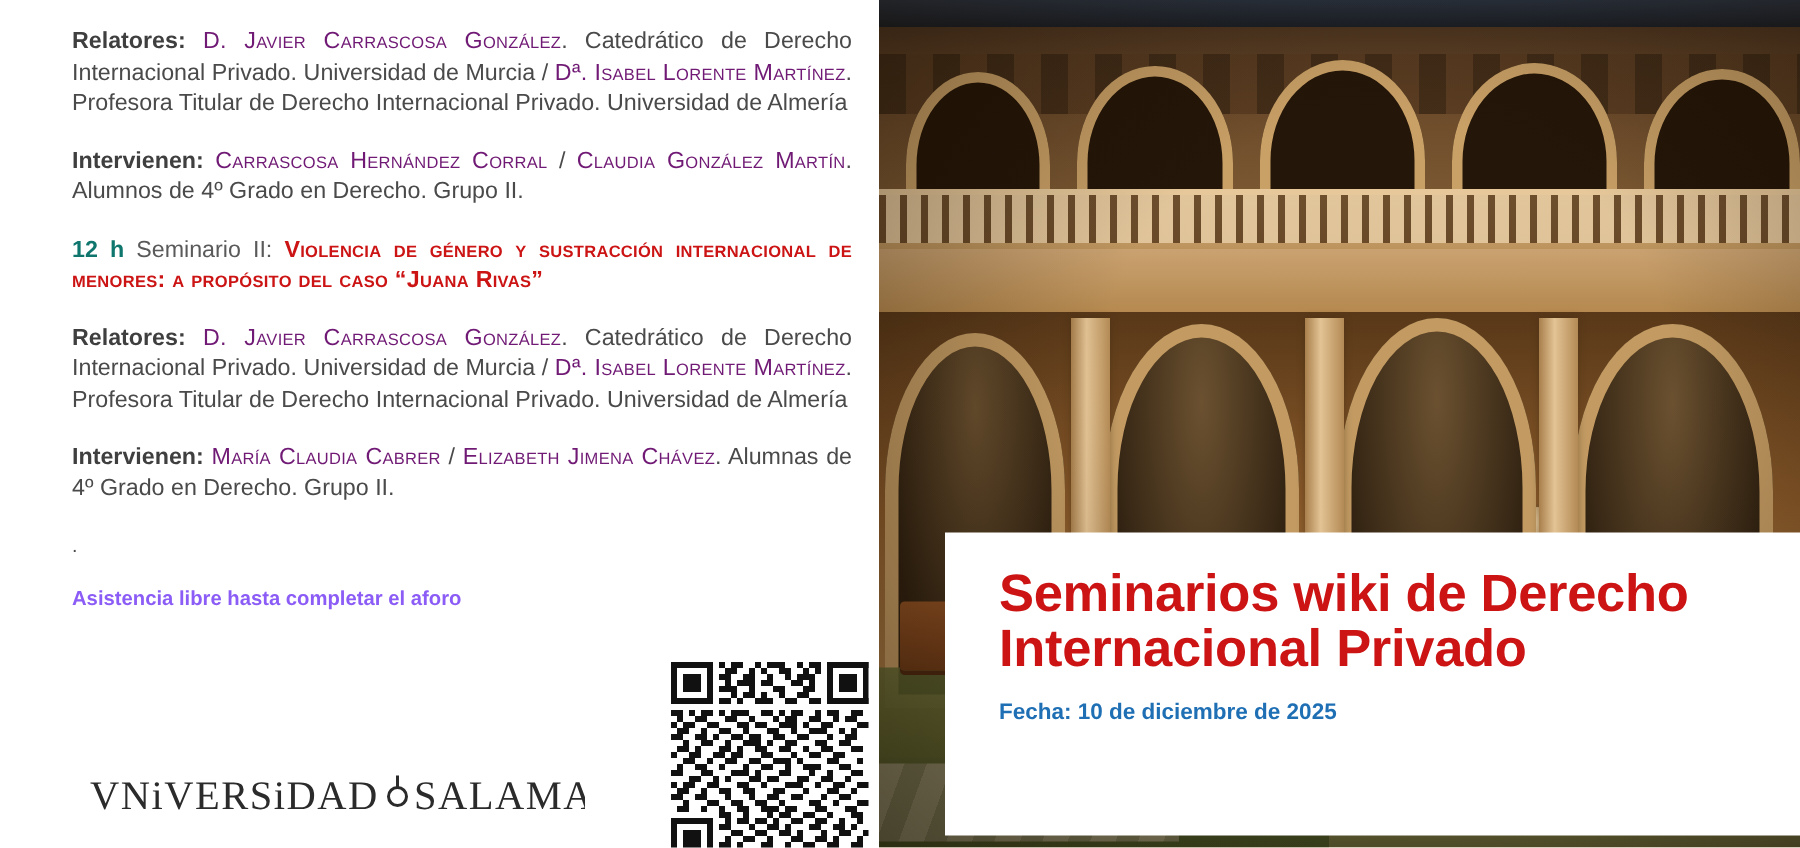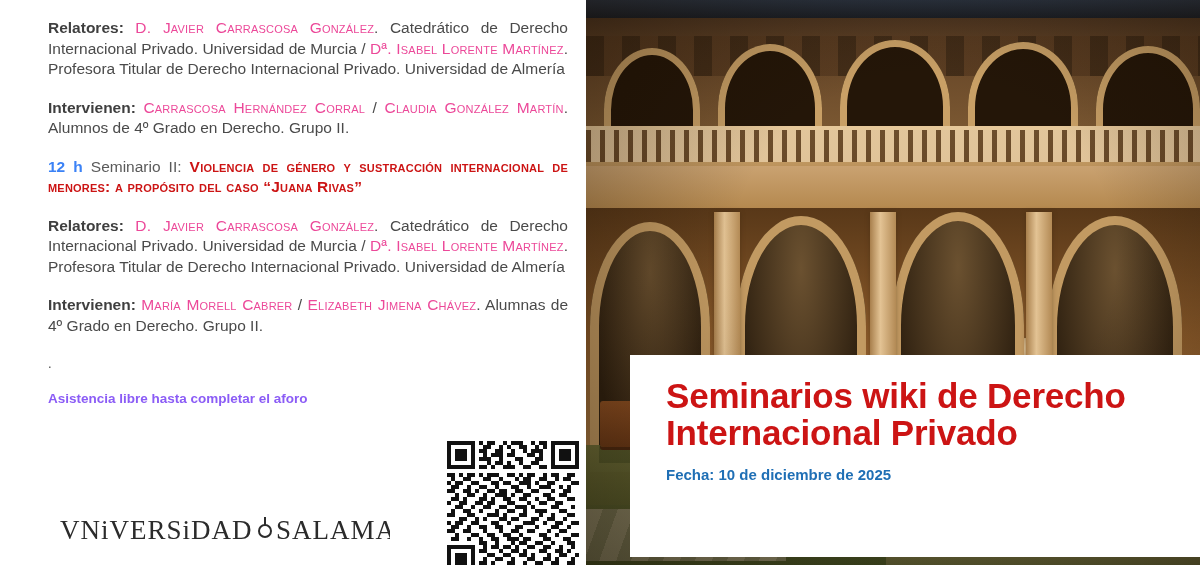--- a/index.html
+++ b/index.html
@@ -41,31 +41,31 @@
     text-align: justify;
   }
   .para {
     margin-bottom: 18px;
   }
   .lbl {
     color: #3f3f3f;
     font-weight: bold;
   }
   .name {
-    color: #ec4899;
+    color: #701a75;
   }
   .sc {
     font-variant: small-caps;
     letter-spacing: .2px;
   }
   .sep {
     color: #4a4a4a;
   }
   .sem-line .num {
-    color: #3b82f6;
+    color: #0f766e;
     font-weight: bold;
   }
   .sem-line .semlabel {
     color: #5a5a5a;
   }
   .sem-title {
     color: #cc1414;
     font-weight: bold;
     font-variant: small-caps;
     letter-spacing: .2px;
@@ -263,21 +263,21 @@
         <span class="sem-title">Violencia de género y sustracción internacional de menores: a propósito del caso “Juana Rivas”</span>
       </div>
 
       <div class="para">
         <span class="lbl">Relatores:</span>
         <span class="name sc">D. Javier Carrascosa González</span><span class="sep">. Catedrático de Derecho Internacional Privado. Universidad de Murcia  / </span><span class="name sc">Dª. Isabel Lorente Martínez</span><span class="sep">. Profesora Titular de Derecho Internacional Privado. Universidad de Almería</span>
       </div>
 
       <div class="para">
         <span class="lbl">Intervienen:</span>
-        <span class="name sc">María Morell Cabrer</span><span class="sep"> / </span><span class="name sc">Elizabeth Jimena Chávez</span><span class="sep">. Alumnas de 4º Grado en Derecho.  Grupo II.</span>
+        <span class="name sc">María Claudia Cabrer</span><span class="sep"> / </span><span class="name sc">Elizabeth Jimena Chávez</span><span class="sep">. Alumnas de 4º Grado en Derecho.  Grupo II.</span>
       </div>
 
       <div class="dot-line">.</div>
 
       <div class="aforo">Asistencia libre hasta completar el aforo</div>
     </div>
 
     <div class="usal">
       <svg width="330" height="58" viewBox="0 0 330 58">
         <text x="0" y="34" font-family="Liberation Serif, serif" font-size="27" fill="#2b2b2b" letter-spacing="1">VNiVERSiDAD</text>

